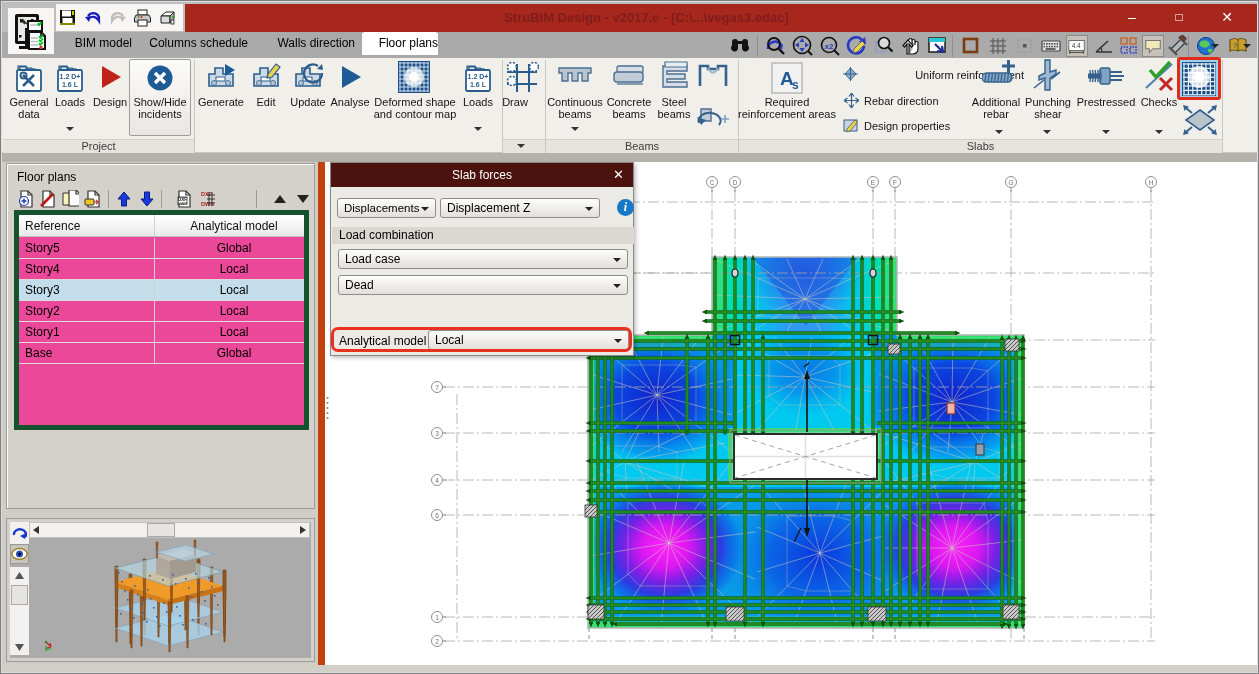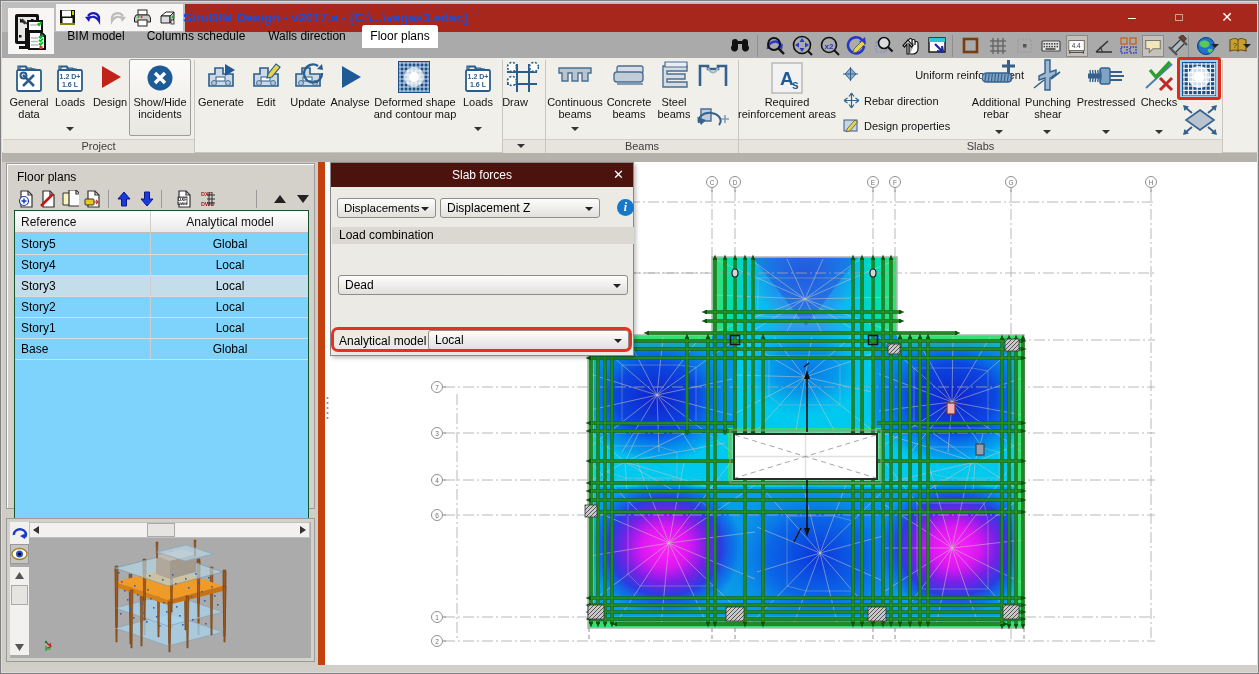--- a/index.html
+++ b/index.html
@@ -4,42 +4,42 @@
 html,body{width:1259px;height:674px;overflow:hidden}
 body{font-family:"Liberation Sans",sans-serif;background:#8a8a8a;position:relative}
 #win{position:absolute;left:0;top:0;width:1259px;height:674px;background:#bebebe}
 #frame{position:absolute;left:0;top:0;width:1259px;height:674px;border:1px solid #7f7f7f;box-shadow:inset 0 0 0 1px #dcdcdc;z-index:90;pointer-events:none}
 
 #tb{position:absolute;left:2px;top:4px;width:1255px;height:28px;background:#a8271d}
 #tbleft{position:absolute;left:2px;top:4px;width:183px;height:28px;background:#bebebe}
 #appico{position:absolute;left:8px;top:8px;width:46px;height:46px;background:#f7f6f4;z-index:5}
 #qbar{position:absolute;left:56px;top:4px;width:127px;height:27px;background:#f7f6f4}
 .qico{position:absolute;top:8px;width:20px;height:20px}
-#ttl{position:absolute;left:183px;top:4px;right:149px;height:32px;color:#1d4ed8;font-weight:bold;font-size:13px;text-align:left;line-height:28px}
+#ttl{position:absolute;left:183px;top:4px;right:149px;height:32px;color:#7f1d1d;font-weight:bold;font-size:13px;text-align:center;line-height:28px}
 .wbtn{position:absolute;top:4px;width:44px;height:28px;color:#fff;text-align:center;line-height:27px;font-size:14px}
 
 #tabs{position:absolute;left:2px;top:32px;width:1255px;height:26px;background:#aaa}
-.tab{position:absolute;top:25px;height:23px;color:#000;font-size:12px;text-align:center;line-height:22px}
+.tab{position:absolute;top:32px;height:23px;color:#000;font-size:12px;text-align:right;line-height:22px}
 .tab.act{background:#fff;border-radius:3px 3px 0 0;color:#000}
 
 #rib{position:absolute;left:2px;top:58px;width:1255px;height:95px;background:#f1efea;border-bottom:1px solid #c9c6bf}
 .rgl{position:absolute;top:139px;height:14px;background:#e7e4de;border-top:1px solid #d2cfc8;color:#3c3c3c;font-size:11px;text-align:center;line-height:13px}
 .rsep{position:absolute;top:2px;width:1px;height:92px;background:#c9c6bf}
 .rlab{position:absolute;color:#141414;font-size:11px;text-align:center;line-height:12px}
 .dar{position:absolute;width:0;height:0;border-left:4px solid transparent;border-right:4px solid transparent;border-top:4px solid #333}
 #shbtn{position:absolute;left:129px;top:59px;width:62px;height:77px;background:linear-gradient(#fbfbfa,#e9e7e2);border:1px solid #9f9d98;border-radius:2px}
 #chkbtn{position:absolute;left:1177px;top:57px;width:44px;height:43px;background:#9cd2ee;border:3px solid #e02a1a;border-radius:3px}
 
 #strip{position:absolute;left:2px;top:153px;width:1255px;height:9px;background:#b5b2ac}
 
 #leftcol{position:absolute;left:2px;top:162px;width:316px;height:503px;background:#d0cdc6}
 #fp{position:absolute;left:4px;top:1px;width:309px;height:346px;background:#d4d1ca;border:1px solid #9a9a9a;box-shadow:1px 1px 0 #fff inset}
 #fp .title{position:absolute;left:10px;top:6px;font-size:12px;color:#000}
 #fptools{position:absolute;left:6px;top:24px;width:296px;height:26px}
-#fptable{position:absolute;left:7px;top:46px;width:295px;height:312px;background:#7dd3fc;border:1px solid #14532d}
+#fptable{position:absolute;left:7px;top:46px;width:295px;height:220px;background:#ec4899;border:5px solid #14532d}
 .hrow{position:absolute;left:0;top:0;width:100%;height:22px;background:linear-gradient(#ffffff,#e9e9e9);border-bottom:1px solid #bdbdbd;font-size:12px;color:#111}
 .trow{position:absolute;left:0;width:100%;height:21px;font-size:12px;color:#000;border-bottom:1px solid #dcdcdc}
 .trow.sel{background:#c4ddeb}
 .c1{position:absolute;left:6px;top:3px}
 .c2{position:absolute;left:135px;width:160px;top:3px;text-align:center}
 .vline{position:absolute;left:135px;top:0;width:1px;height:100%;background:#cfcfcf}
 #grip{position:absolute;left:140px;top:349px;width:36px;height:5px}
 #p3d{position:absolute;left:4px;top:356px;width:309px;height:144px;background:#d4d1ca;border:1px solid #9a9a9a}
 #p3din{position:absolute;left:3px;top:3px;width:301px;height:136px;background:#ababab}
 
@@ -1189,19 +1189,20 @@
           <circle cx="2.5" cy="256" r="1.1"></circle>
         </g>
       </svg>
 <div id="dlg">
   <div id="dlgtt">Slab forces</div>
   <div style="position:absolute;right:9px;top:4px;color:#fff;font-size:13px">✕</div>
   <div class="dd" style="left:6px;top:35px;width:99px;font-size:11.5px">Displacements<span class="ar"></span></div>
   <div class="dd" style="left:109px;top:35px;width:160px">Displacement Z<span class="ar"></span></div>
   <div id="info">i</div>
   <div id="lcband">Load combination</div>
+  <div class="dd" style="left:7px;top:86px;width:290px">Load case<span class="ar"></span></div>
   <div class="dd" style="left:7px;top:112px;width:290px">Dead<span class="ar"></span></div>
   <div style="position:absolute;left:8px;top:171px;font-size:12px">Analytical model</div>
   <div class="dd" style="left:97px;top:167px;width:201px">Local<span class="ar"></span></div>
   <div id="redbox"></div>
 </div>
 </div>
 </div>
 
 </body></html>

